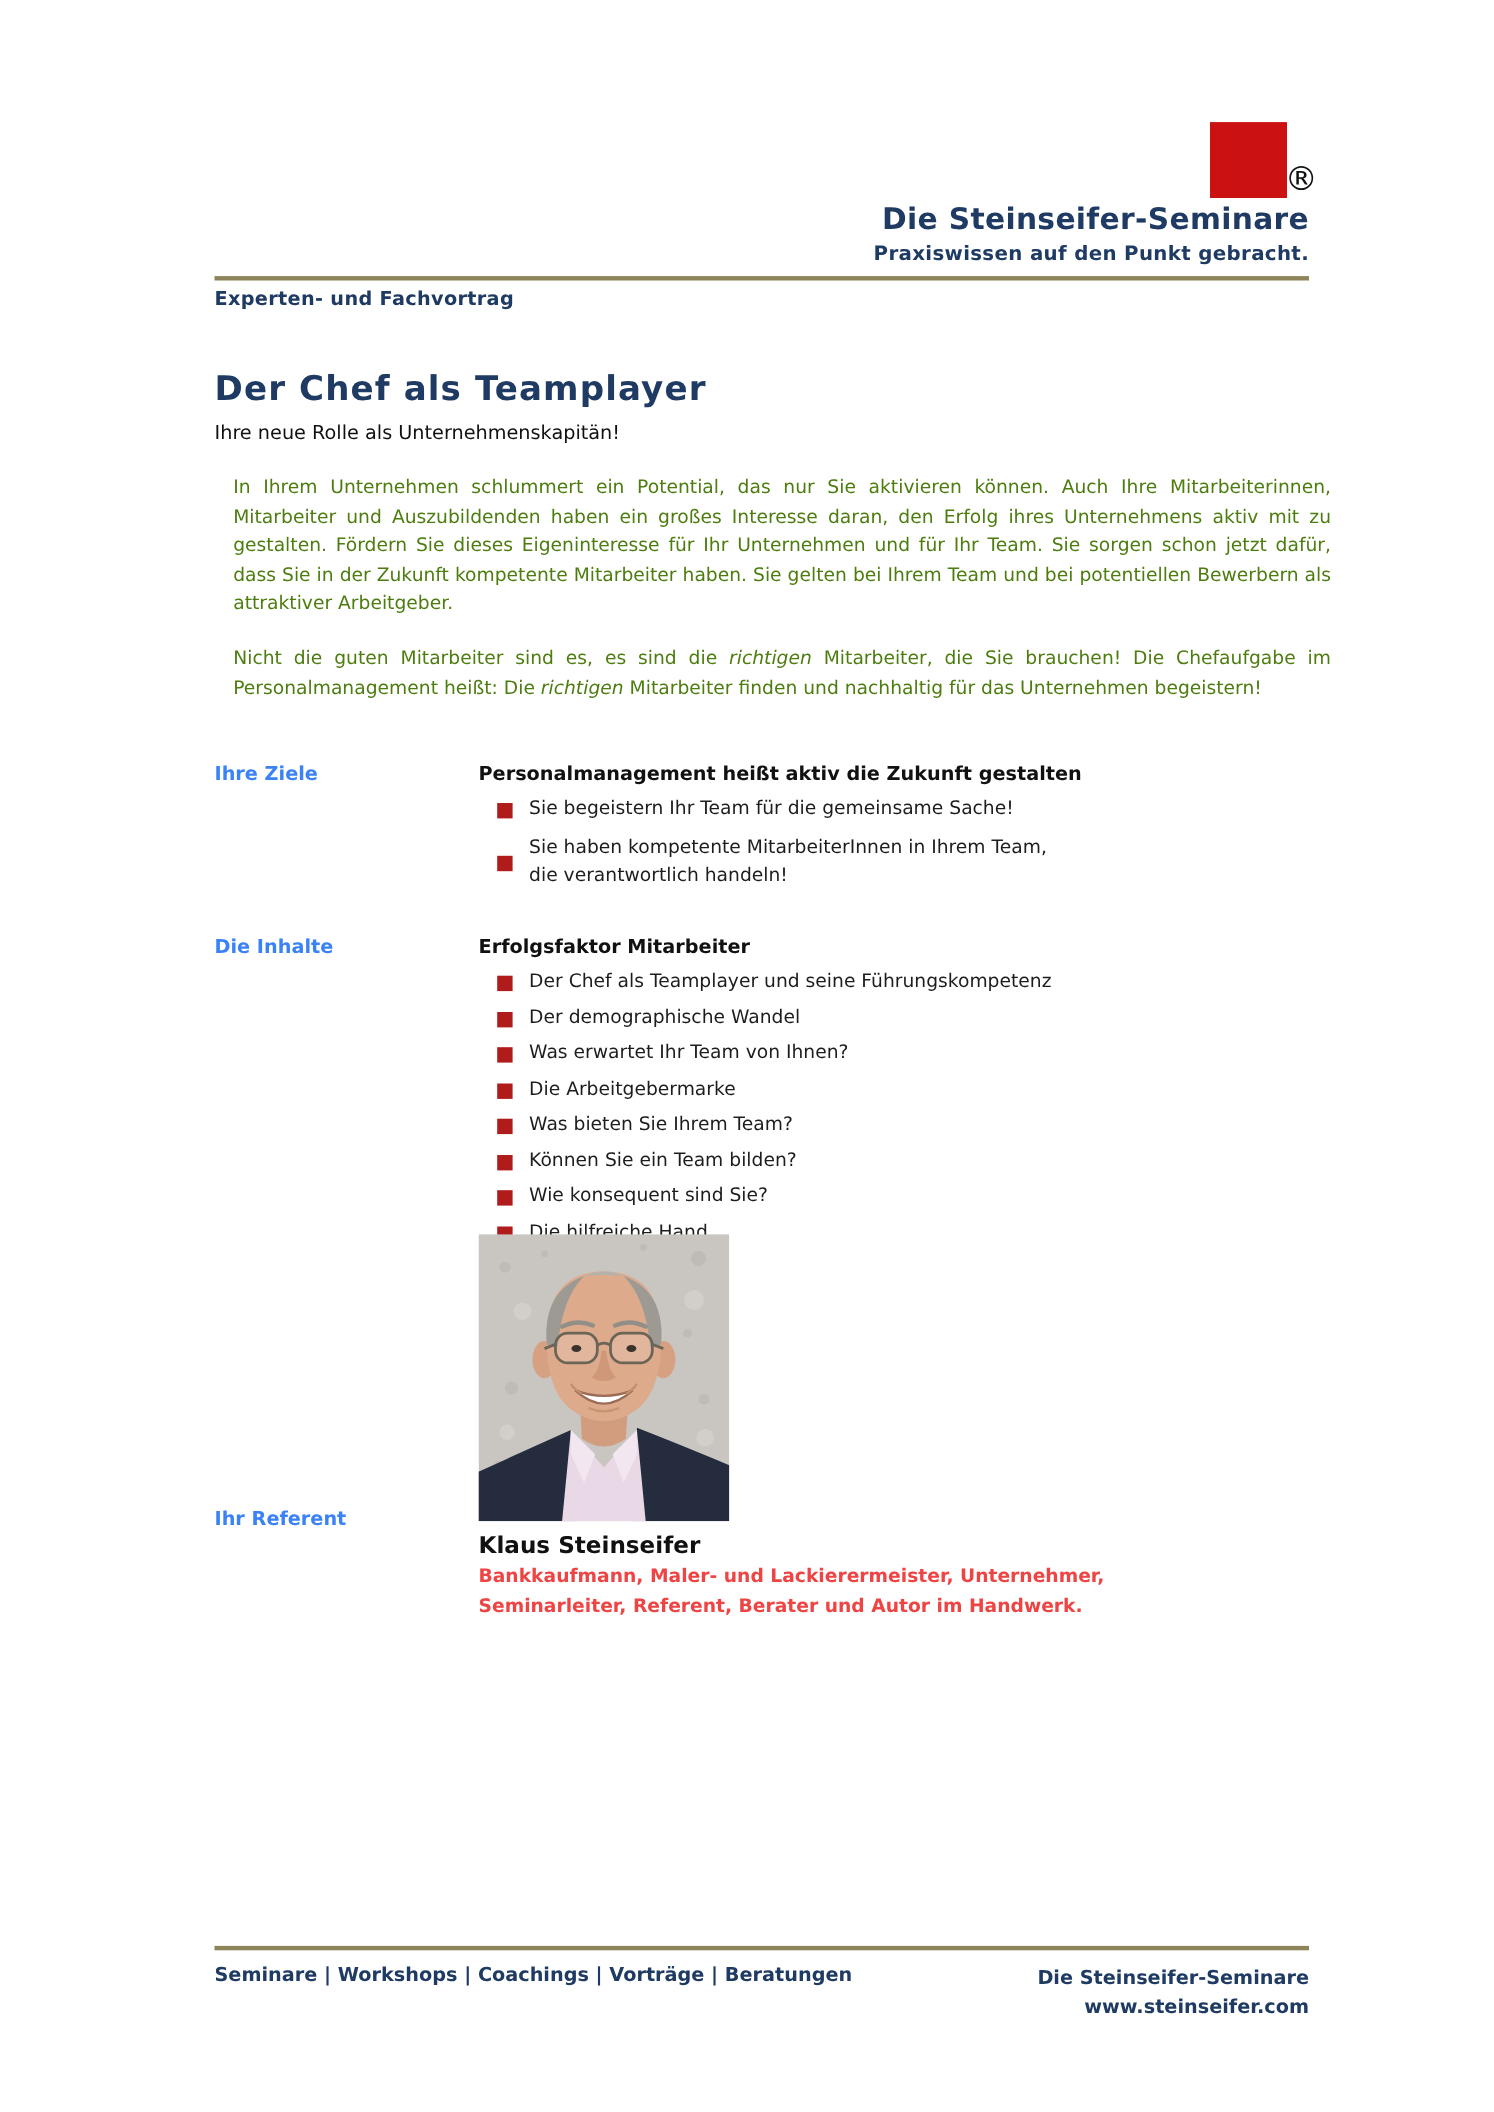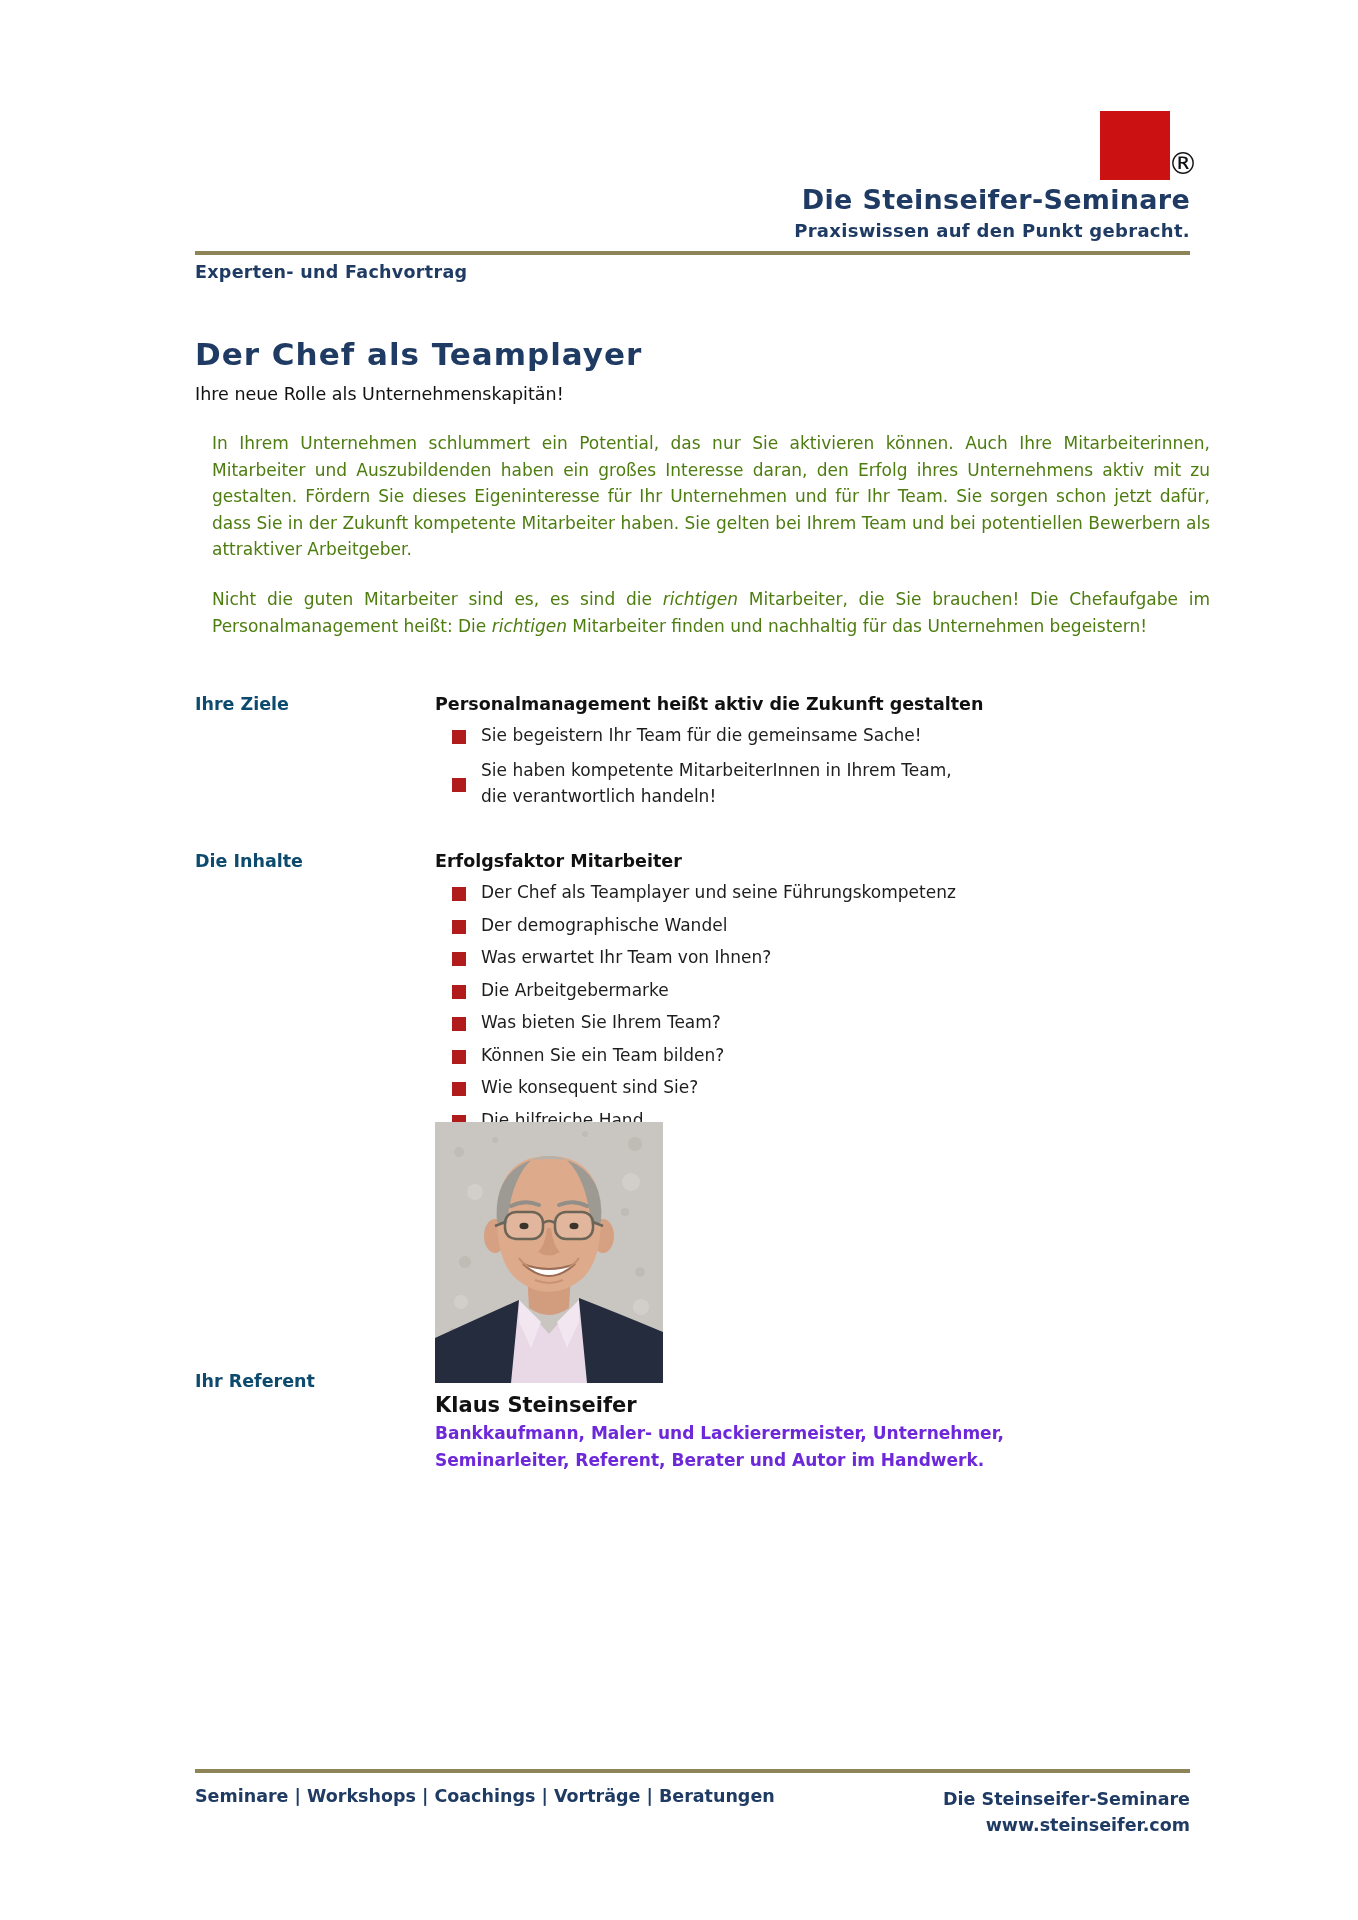--- a/index.html
+++ b/index.html
@@ -27,36 +27,36 @@
   .doc-title { left:195px; top:336px; font-size:31px; font-weight:bold; color:#1f3b63; letter-spacing:1px; }
   .doc-subtitle { left:195px; top:384px; font-size:17.5px; font-weight:normal; color:#111; }
 
   
   .para { left:212px; width:998px; font-size:17px; line-height:26.5px; text-align:justify; color:#4d7c0f; }
   .para-1 { top:430px; }
   .para-2 { top:586px; }
   .ital { font-style:italic; }
 
   
-  .side-label { left:195px; font-size:17.5px; font-weight:bold; color:#0c4a6e; }
+  .side-label { left:195px; font-size:17.5px; font-weight:bold; color:#3b82f6; }
   .col-head { left:435px; font-size:17.5px; font-weight:bold; color:#111;text-align:center; }
 
   .bullet-list { left:452px; width:740px; }
   .bullet-row { display:flex; align-items:center; margin-bottom:8.5px; }
   .bullet-sq { flex:0 0 auto; width:14px; height:14px; background:#b01b1b; margin:4px 15px 0 0; }
   .bullet-text { font-size:17px; line-height:26px; color:#1d1d1d; }
 
   .goals-list { top:722px; }
   .contents-list { top:879px; }
   .contents-list .bullet-row { margin-bottom:6.5px; }
 
   
   .photo { left:435px; top:1122px; width:228px; height:261px; display:block; }
   .ref-name { left:435px; top:1393px; font-size:21px; font-weight:bold; color:#111; }
-  .ref-bio { left:435px; top:1420px; font-size:17px; font-weight:bold; color:#6d28d9; line-height:27px; }
+  .ref-bio { left:435px; top:1420px; font-size:17px; font-weight:bold; color:#ef4444; line-height:27px; }
 
   
   .rule-bottom { top:1769px; }
   .footer-services { left:195px; top:1786px; font-size:17.5px; font-weight:bold; color:#1f3b63; }
   .footer-right { right:168px; top:1786px; text-align:right; font-size:17.5px; font-weight:bold; color:#1f3b63; line-height:26px; }
   .footer-site { display:block; color:#1f3b63; text-decoration:none; }
 </style>
 </head>
 <body>
 

